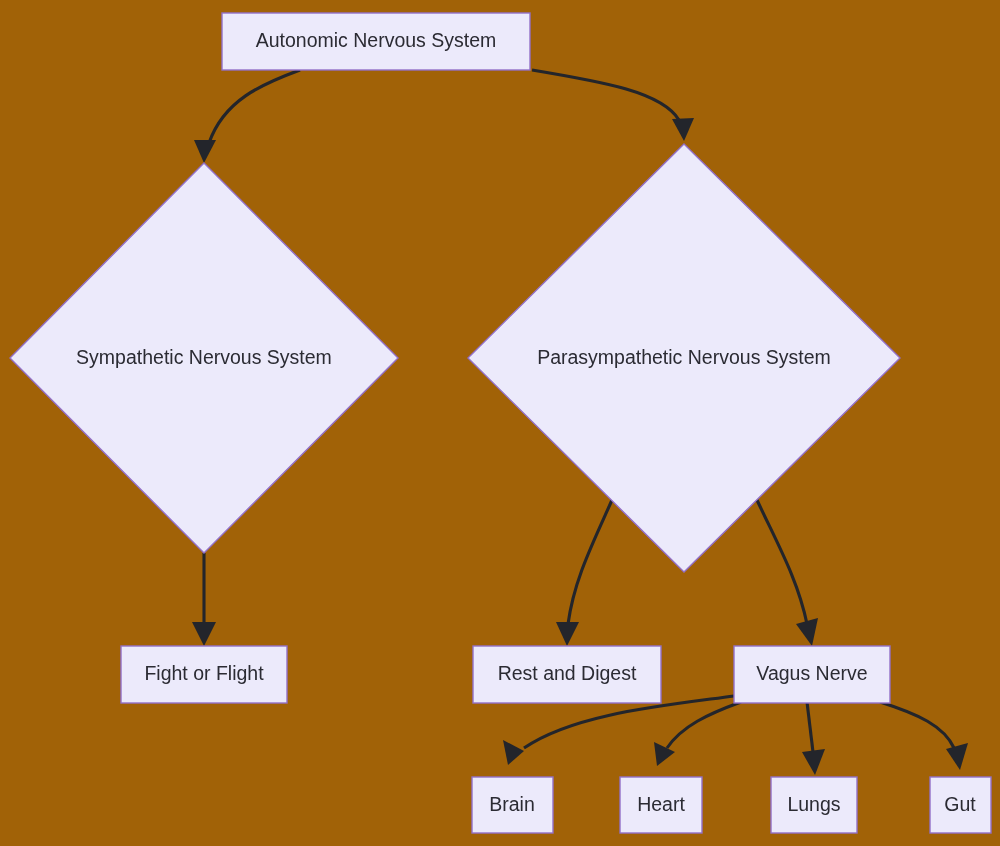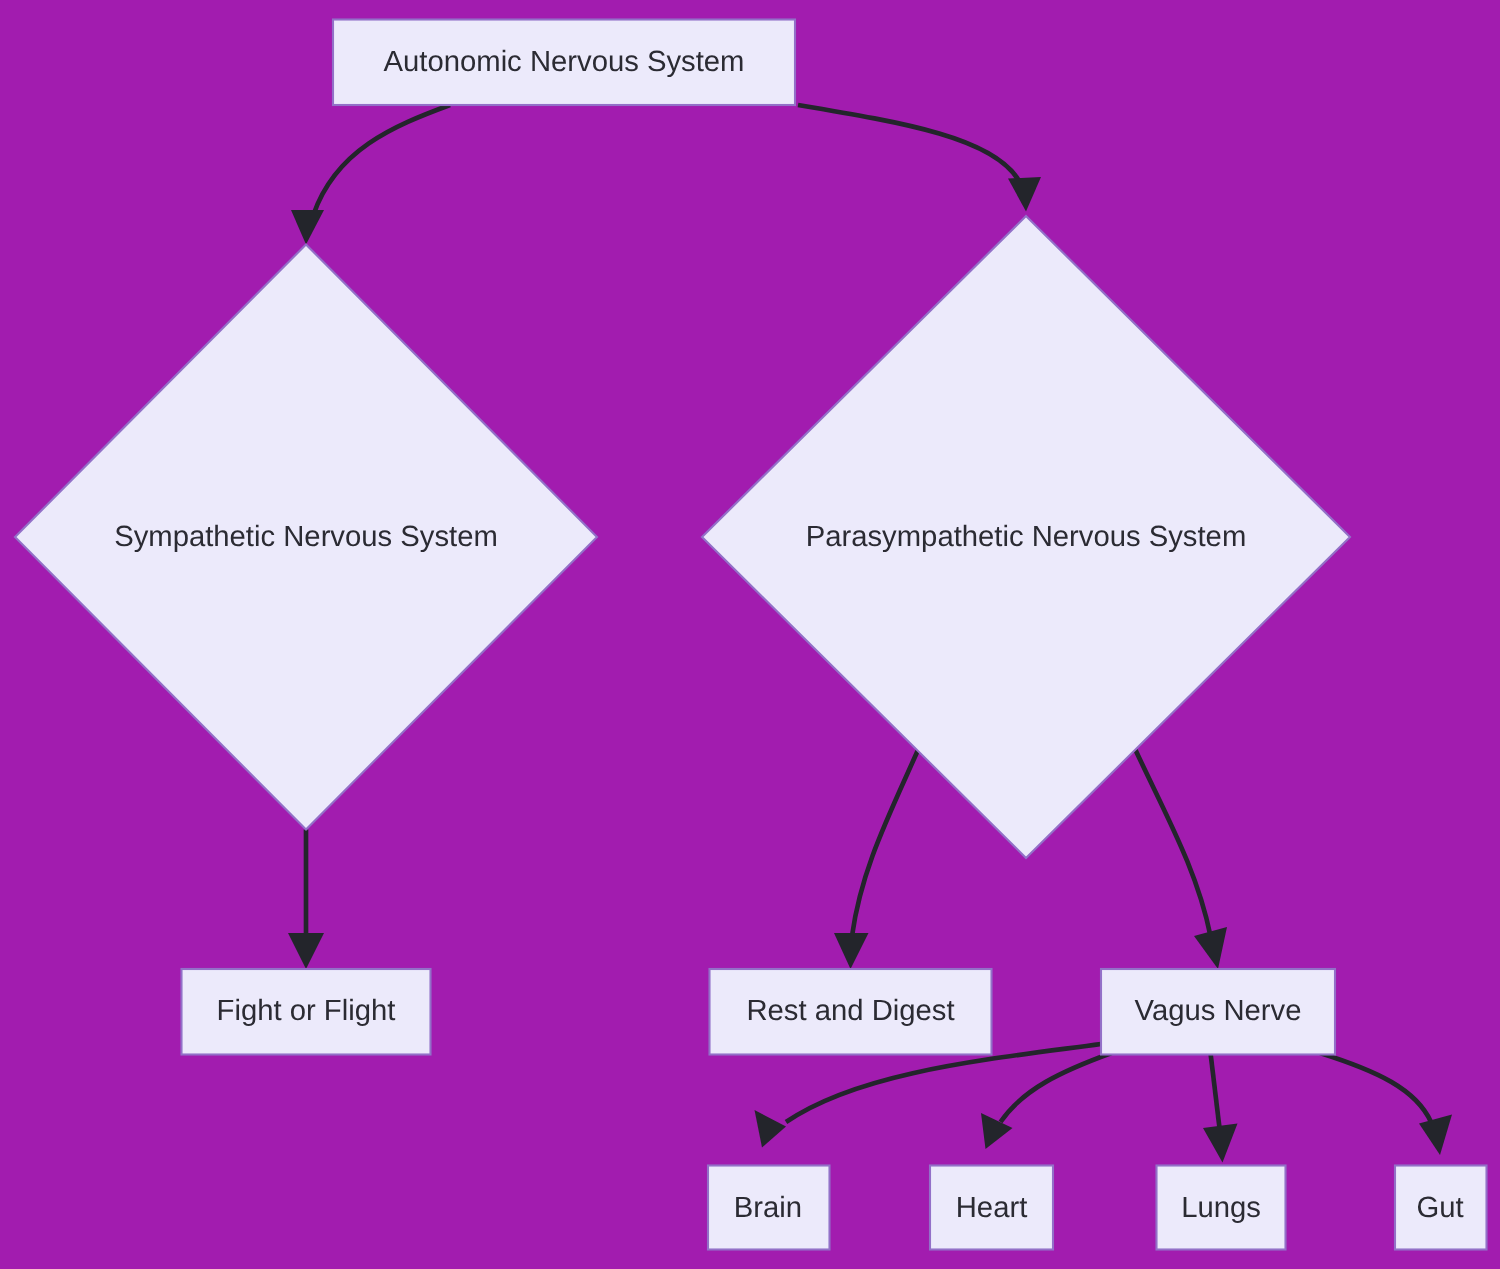--- a/index.html
+++ b/index.html
@@ -4,21 +4,21 @@
 <style>
   html, body {
     margin: 0;
     padding: 0;
     background: #ffffff;
   }
   #diagram-root {
     position: relative;
     width: 1000px;
     height: 846px;
-    background: #a21caf;
+    background: #a16207;
     font-family: "Liberation Sans", sans-serif;
     overflow: hidden;
   }
   svg#flowchart {
     display: block;
     width: 1000px;
     height: 846px;
   }
   .node-shape {
     fill: #ECEAFB;

